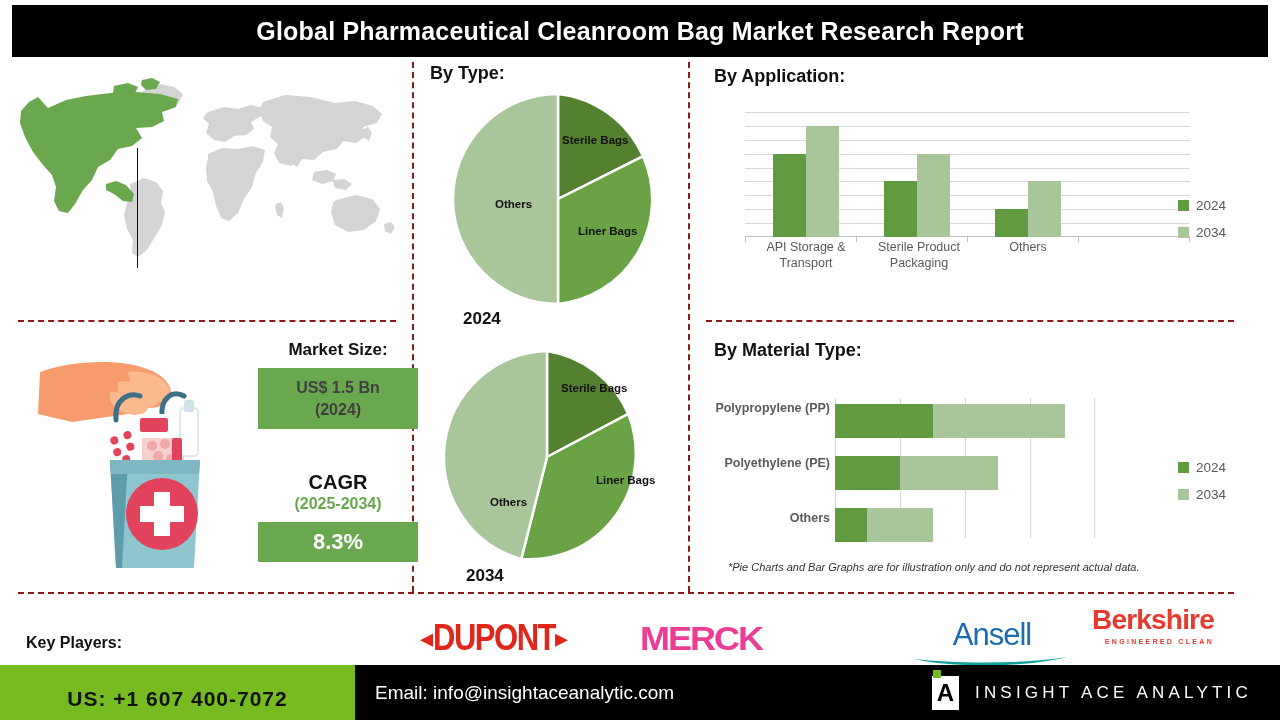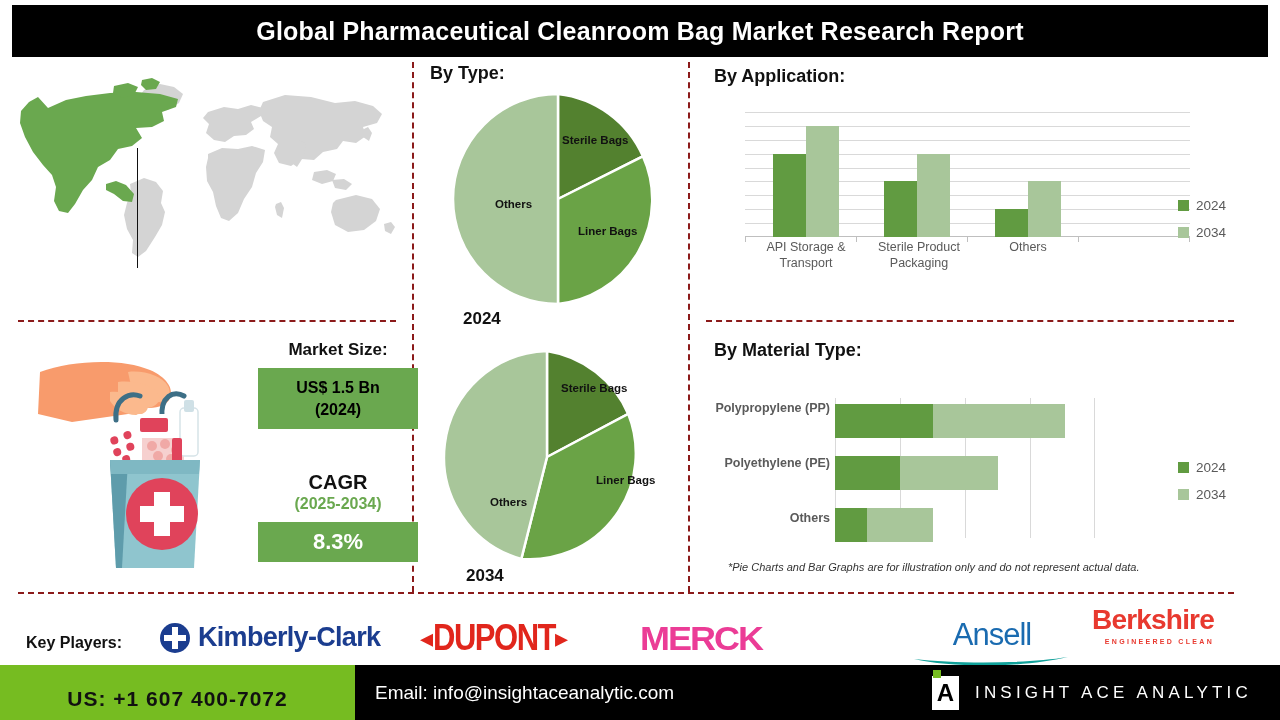--- a/index.html
+++ b/index.html
@@ -40,21 +40,21 @@
   }
   .fgr-label .t1 { font-size: 19px; font-weight: bold; color: #111; line-height: 1.15; }
   .fgr-label .t2 { font-size: 19px; font-weight: bold; color: #6aa84f; margin-left: 46px; line-height: 1.2; }
 
   .bag-wrap { position: absolute; left: 32px; top: 352px; width: 225px; height: 235px; }
   .bag-wrap svg { width: 100%; height: 100%; display: block; }
 
   .ms-block { position: absolute; left: 258px; top: 340px; width: 160px; }
   .ms-title { font-size: 17px; font-weight: bold; color: #111; text-align: center; }
   .green-box {
-    background: #6aa84f; color: #000000; text-align: center;
+    background: #6aa84f; color: #404040; text-align: center;
     font-weight: bold; padding: 9px 12px; margin-top: 8px;
   }
   .green-box .l1 { font-size: 16px; line-height: 1.35; display: block; }
   .cagr-title { font-size: 20px; font-weight: bold; color: #111; text-align: center; margin-top: 42px; }
   .cagr-years { font-size: 16px; font-weight: bold; color: #6aa84f; text-align: center; line-height: 1.25; }
   .cagr-box {
     background: #6aa84f; color: #ffffff; text-align: center;
     font-size: 22px; font-weight: bold; padding: 7px 4px; margin-top: 8px;
   }
 
@@ -389,24 +389,20 @@
       <span class="legend-sw" style="background:#A8C69A;"></span>
       <span class="legend-txt">2034</span>
     </div>
   </div>
 
   <div class="disclaimer">*Pie Charts and Bar Graphs are for illustration only and do not represent actual data.</div>
 
   <div class="kp-band"></div>
   <div class="kp-label">Key Players:</div>
 
-  <div class="logo logo-kc">
-    <span class="kc-mark"></span>
-    <span class="kc-text">Kimberly-Clark</span>
-  </div>
 
   <div class="logo logo-dupont">
     <span class="dupont-arrow">◂</span>
     <span class="dupont-text">DUPONT</span>
     <span class="dupont-arrow">▸</span>
   </div>
 
   <div class="logo logo-merck">
     <span class="merck-text">MERCK</span>
   </div>

